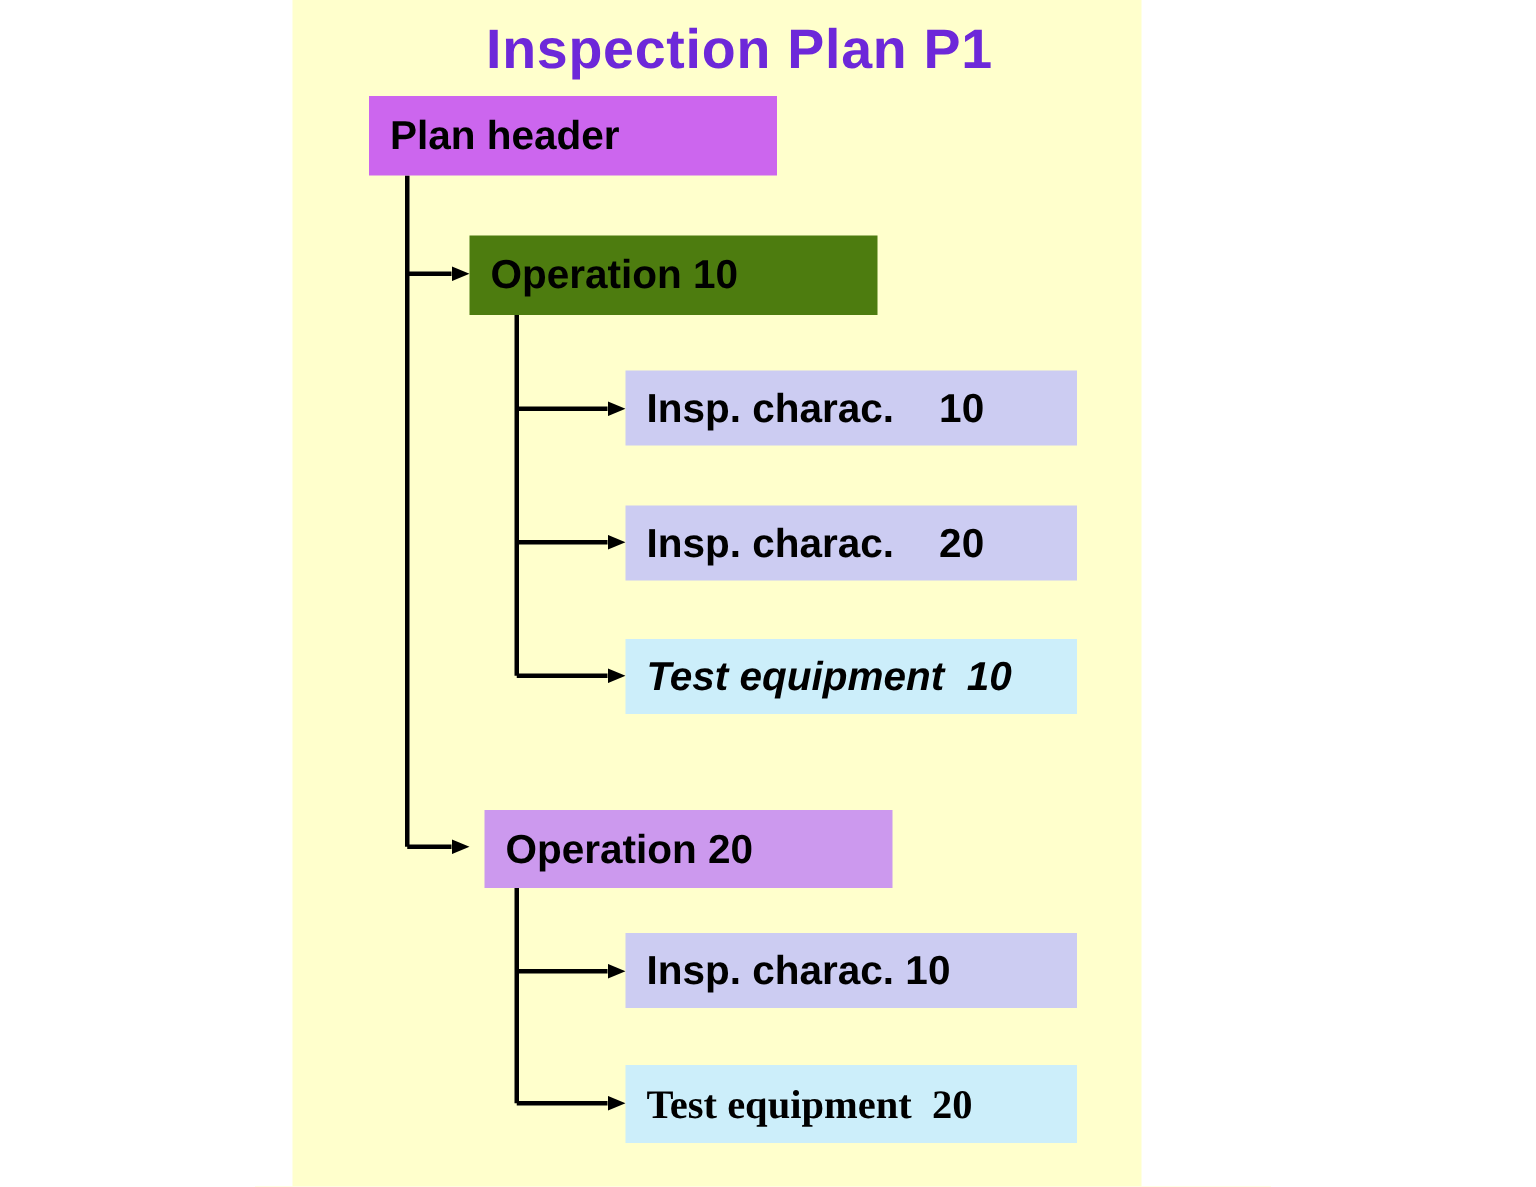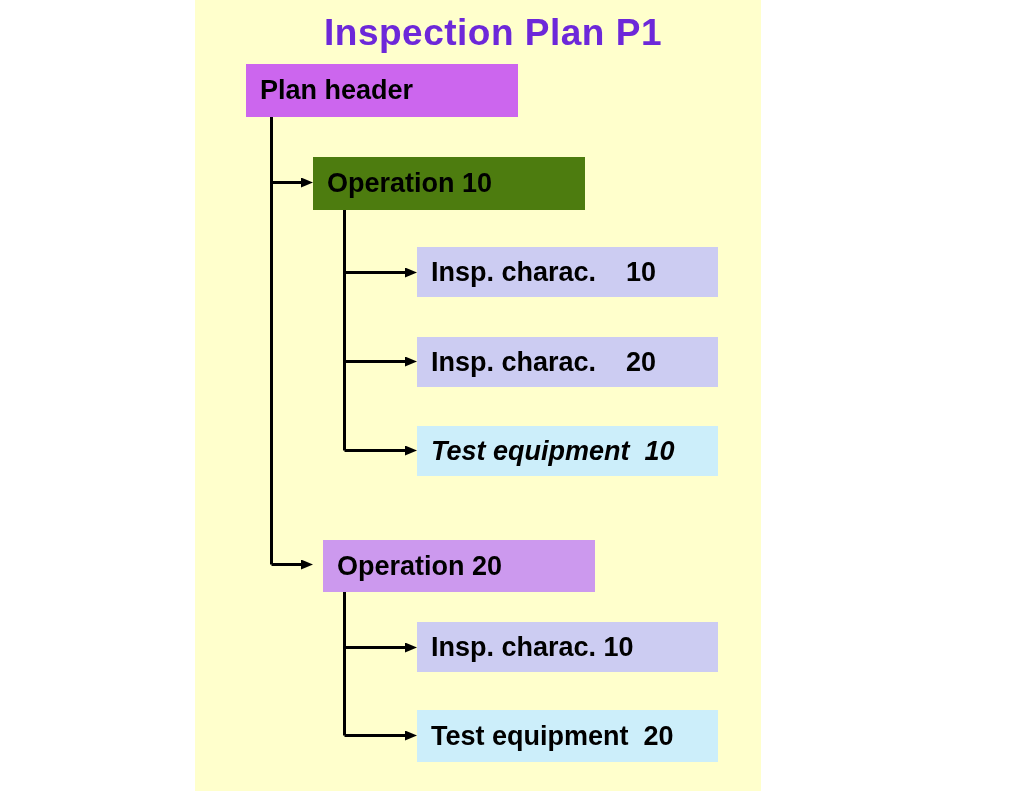--- a/index.html
+++ b/index.html
@@ -40,21 +40,21 @@
     color: #000000;
   }
   .node-label { white-space: pre; }
   .node-plan-header { left: 246px; top: 64px;  width: 272px; height: 53px; background: #CC66EE; }
   .node-op10        { left: 313px; top: 157px; width: 272px; height: 53px; background: #4d7c0f; }
   .node-i10a        { left: 417px; top: 247px; width: 301px; height: 50px; background: #CCCCF2; }
   .node-i20         { left: 417px; top: 337px; width: 301px; height: 50px; background: #CCCCF2; }
   .node-t10         { left: 417px; top: 426px; width: 301px; height: 50px; background: #CCEEFA; font-style: italic; }
   .node-op20        { left: 323px; top: 540px; width: 272px; height: 52px; background: #CC99EE; }
   .node-i10b        { left: 417px; top: 622px; width: 301px; height: 50px; background: #CCCCF2; }
-  .node-t20         { left: 417px; top: 710px; width: 301px; height: 52px; background: #CCEEFA; }
+  .node-t20         { left: 417px; top: 710px; width: 301px; height: 52px; background: #CCEEFA; font-family: Liberation Serif, serif; }
 </style>
 </head>
 <body>
 
 <div class="panel"></div>
 
 <div class="title">Inspection Plan P1</div>
 
 <svg class="connectors" viewBox="0 0 1024 791" xmlns="http://www.w3.org/2000/svg">
   <defs>

